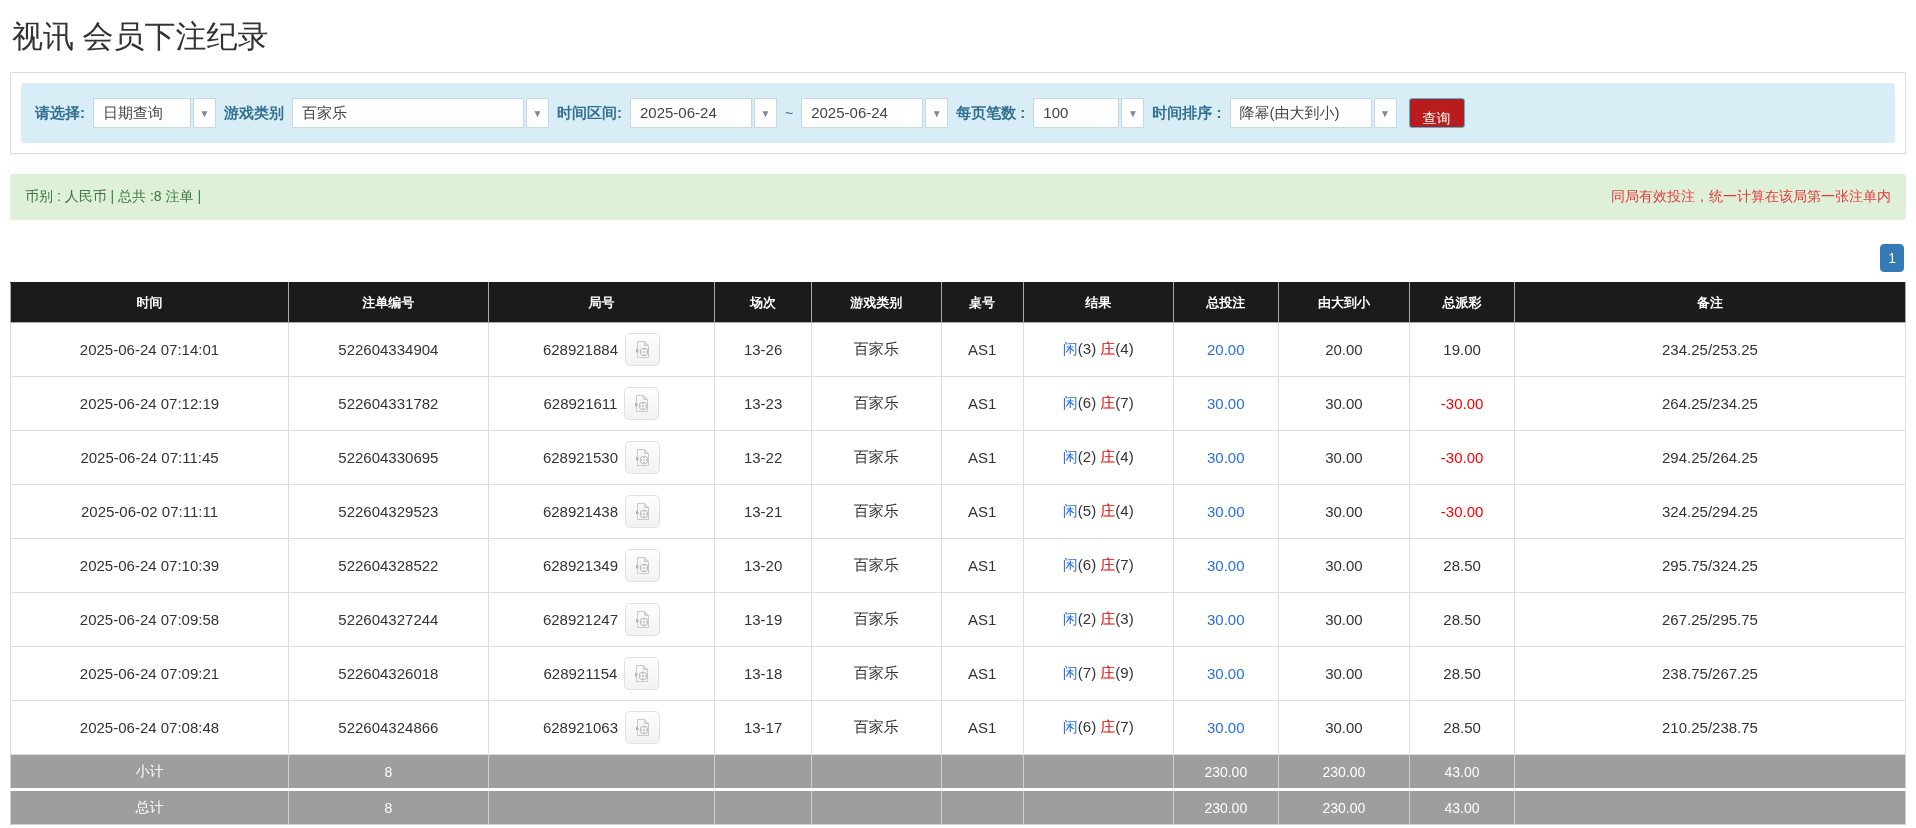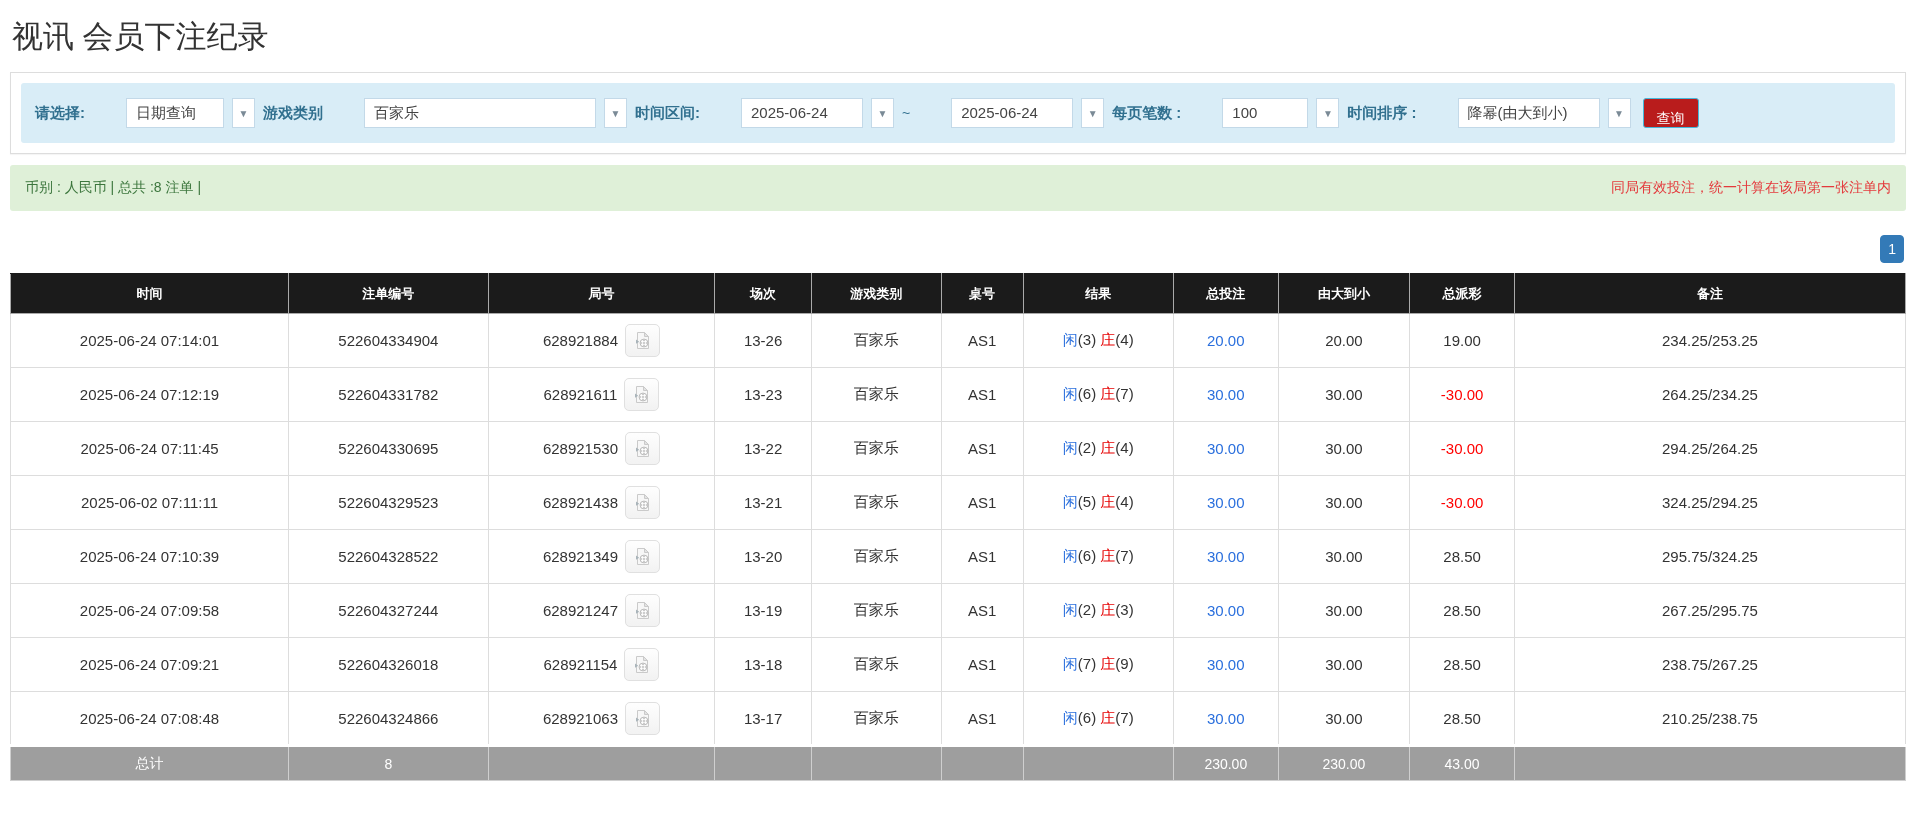--- a/index.html
+++ b/index.html
@@ -6,33 +6,33 @@
   html,body { margin:0; padding:0; background:#fff; }
   body { font-family:"Liberation Sans","DejaVu Sans",sans-serif; color:#333; }
   .page { width:1916px; height:828px; padding:0 10px; overflow:hidden; }
 
   .page-title { font-size:31px; font-weight:400; color:#333; margin:16px 0 14px 2px; }
 
   
   .panel { border:1px solid #ddd; border-radius:0; background:#fff; padding:10px; box-shadow:0 1px 1px rgba(0,0,0,.04); }
   .filter-bar { background:#d9edf7; border-radius:3px; padding:15px 14px; display:flex; align-items:center; gap:8px; white-space:nowrap; }
   .flabel { color:#31708f; font-weight:bold; font-size:15px; }
-  .combo { display:inline-flex; gap:8px; height:30px;margin-left:33px; }
+  .combo { display:inline-flex; gap:2px; height:30px; }
   .combo-text { background:#fff; border:1px solid #c3d9e8; padding:0 9px; line-height:28px; font-size:15px; color:#444; overflow:hidden; }
   .combo-arrow { width:23px; background:#fff; border:1px solid #c3d9e8; display:flex; align-items:center; justify-content:center; color:#7a8a96; font-size:10px; cursor:pointer; }
   .w-query .combo-text { width:98px; }
   .w-game  .combo-text { width:232px; }
   .w-date  .combo-text { width:122px; }
   .w-size  .combo-text { width:86px; }
   .w-sort  .combo-text { width:142px; }
   .tilde { color:#31708f; font-size:14px; }
   .btn-query { background:#b91c1c; border:1px solid #46b8da; color:#fff; font-size:14px; height:30px; padding:11px 13px; border-radius:3px; margin-left:4px; cursor:pointer; }
 
   
-  .summary { background:#dff0d8; border-radius:3px; margin-top:11px; padding:14px 15px; display:flex; justify-content:space-between; align-items:center; font-size:14px; }
+  .summary { background:#dff0d8; border-radius:3px; margin-top:20px; padding:14px 15px; display:flex; justify-content:space-between; align-items:center; font-size:14px; }
   .sum-left { color:#3c763d; }
   .sum-right { color:#e4393c; }
 
   
   .pager { display:flex; justify-content:flex-end; margin:24px 2px 10px 0; }
   .page-btn { background:#337ab7; border:1px solid #337ab7; color:#fff; min-width:21px; text-align:center; padding:5px 7px; border-radius:4px; font-size:14px; cursor:pointer; }
 
   
   table.grid { width:100%; border-collapse:collapse; table-layout:fixed; }
   thead th { background:#1b1b1b; color:#fff; font-weight:bold; font-size:13px; height:40px; border:1px solid #aaa; border-top-color:#1b1b1b; }
@@ -332,20 +332,33 @@
           <td>百家乐</td>
           <td>AS1</td>
           <td><span class="blue">闲</span><span>(6)</span> <span class="red">庄</span><span>(7)</span></td>
           <td><a class="link">30.00</a></td>
           <td>30.00</td>
           <td><span class="">28.50</span></td>
           <td>210.25/238.75</td>
         </tr>
       </tbody>
     <tfoot>
+        <tr>
+          <td>小计</td>
+          <td>8</td>
+          <td></td>
+          <td></td>
+          <td></td>
+          <td></td>
+          <td></td>
+          <td>230.00</td>
+          <td>230.00</td>
+          <td>43.00</td>
+          <td></td>
+        </tr>
         <tr class="total">
           <td>总计</td>
           <td>8</td>
           <td></td>
           <td></td>
           <td></td>
           <td></td>
           <td></td>
           <td>230.00</td>
           <td>230.00</td>

